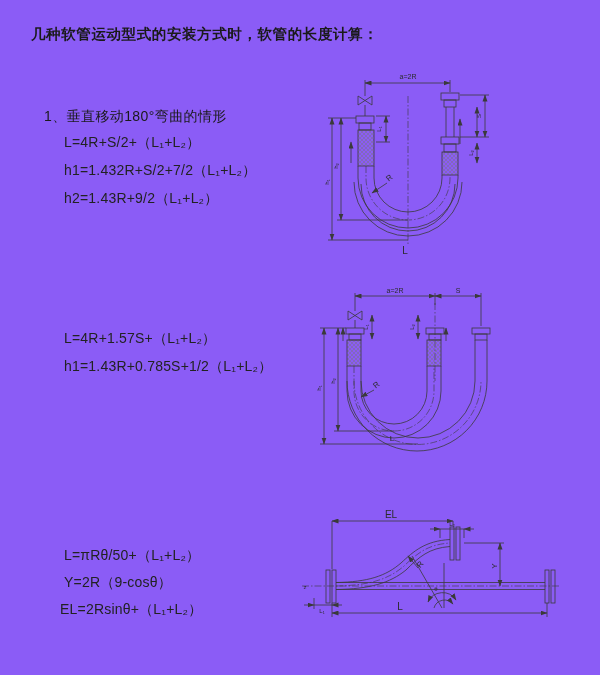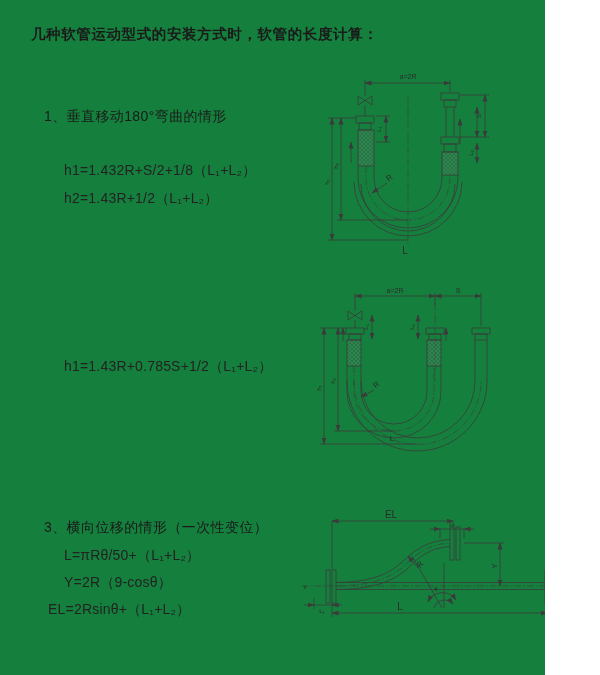--- a/index.html
+++ b/index.html
@@ -1,16 +1,16 @@
 <!DOCTYPE html>
 <html><head>
 <meta charset="utf-8">
 <style>
   html,body{margin:0;padding:0;background:#ffffff;}
-  .page{position:relative;width:545px;height:675px;background:#15803d;overflow:hidden;
+  .page{position:relative;width:600px;height:675px;background:#8b5cf6;overflow:hidden;
         font-family:"Liberation Sans","DejaVu Sans",sans-serif;color:#1a1a1a;}
   .tline{position:absolute;white-space:nowrap;}
   .title{font-size:14.5px;font-weight:bold;letter-spacing:.6px;}
   .heading{font-size:14px;font-weight:normal;letter-spacing:.4px;}
   .formula{font-size:14px;font-weight:normal;letter-spacing:.2px;color:#222;}
   .diag{position:absolute;}
   .diag line,.diag path,.diag rect{stroke:#3a3a3a;stroke-width:0.8;fill:none;}
   .diag .cl{stroke-dasharray:7 2 1.5 2;stroke-width:0.6;}
   .diag .mk{fill:#3a3a3a;stroke:none;}
   .diag .ht{stroke:#777;stroke-width:0.45;fill:none;}
@@ -19,29 +19,30 @@
   .diag .t6{font-size:6px;} .diag .t8{font-size:8px;} .diag .t10{font-size:10px;}
 </style>
 </head>
 <body>
 
 <div class="page">
 
   <div class="tline title" style="left:31px;top:25px">几种软管运动型式的安装方式时，软管的长度计算：</div>
 
   <div class="tline heading" style="left:44px;top:108px">1、垂直移动180°弯曲的情形</div>
-  <div class="tline formula" style="left:64px;top:162px">h1=1.432R+S/2+1/8（L₁+L₂）</div>
-  <div class="tline formula" style="left:64px;top:190px">h2=1.43R+1/2（L₁+L₂）</div>
-
+  <div class="tline formula" style="left:64px;top:134px">L=4R+S/2+（L₁+L₂）</div>
+  <div class="tline formula" style="left:64px;top:162px">h1=1.432R+S/2+7/2（L₁+L₂）</div>
+  <div class="tline formula" style="left:64px;top:190px">h2=1.43R+9/2（L₁+L₂）</div>
+
+  <div class="tline formula" style="left:64px;top:330px">L=4R+1.57S+（L₁+L₂）</div>
   <div class="tline formula" style="left:64px;top:358px">h1=1.43R+0.785S+1/2（L₁+L₂）</div>
 
-  <div class="tline heading" style="left:44px;top:519px">3、横向位移的情形（一次性变位）</div>
   <div class="tline formula" style="left:64px;top:547px">L=πRθ/50+（L₁+L₂）</div>
   <div class="tline formula" style="left:64px;top:574px">Y=2R（9-cosθ）</div>
-  <div class="tline formula" style="left:48px;top:601px">EL=2Rsinθ+（L₁+L₂）</div>
+  <div class="tline formula" style="left:60px;top:601px">EL=2Rsinθ+（L₁+L₂）</div>
 
   <svg class="diag" style="left:308px;top:66px" width="284" height="200" viewBox="0 0 284 200">
     <defs>
       <marker id="ae" markerWidth="8" markerHeight="6" refX="6.5" refY="2.5" orient="auto" markerUnits="userSpaceOnUse">
         <path class="mk" d="M0,0 L7,2.5 L0,5 Z"></path>
       </marker>
       <marker id="as" markerWidth="8" markerHeight="6" refX="0.5" refY="2.5" orient="auto" markerUnits="userSpaceOnUse">
         <path class="mk" d="M7,0 L0,2.5 L7,5 Z"></path>
       </marker>
       <pattern id="hx" width="4" height="4" patternUnits="userSpaceOnUse">

